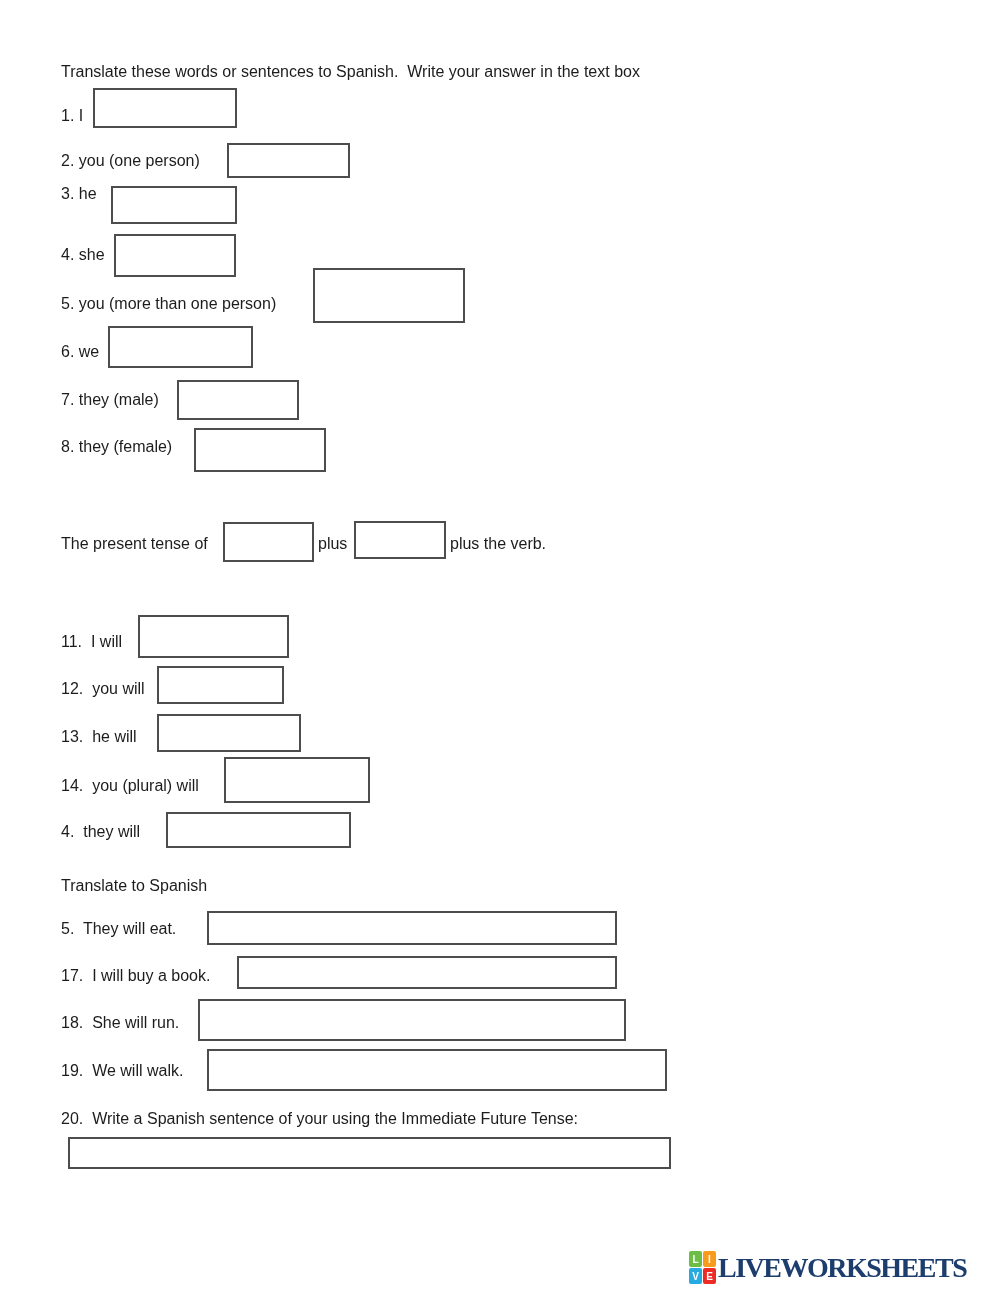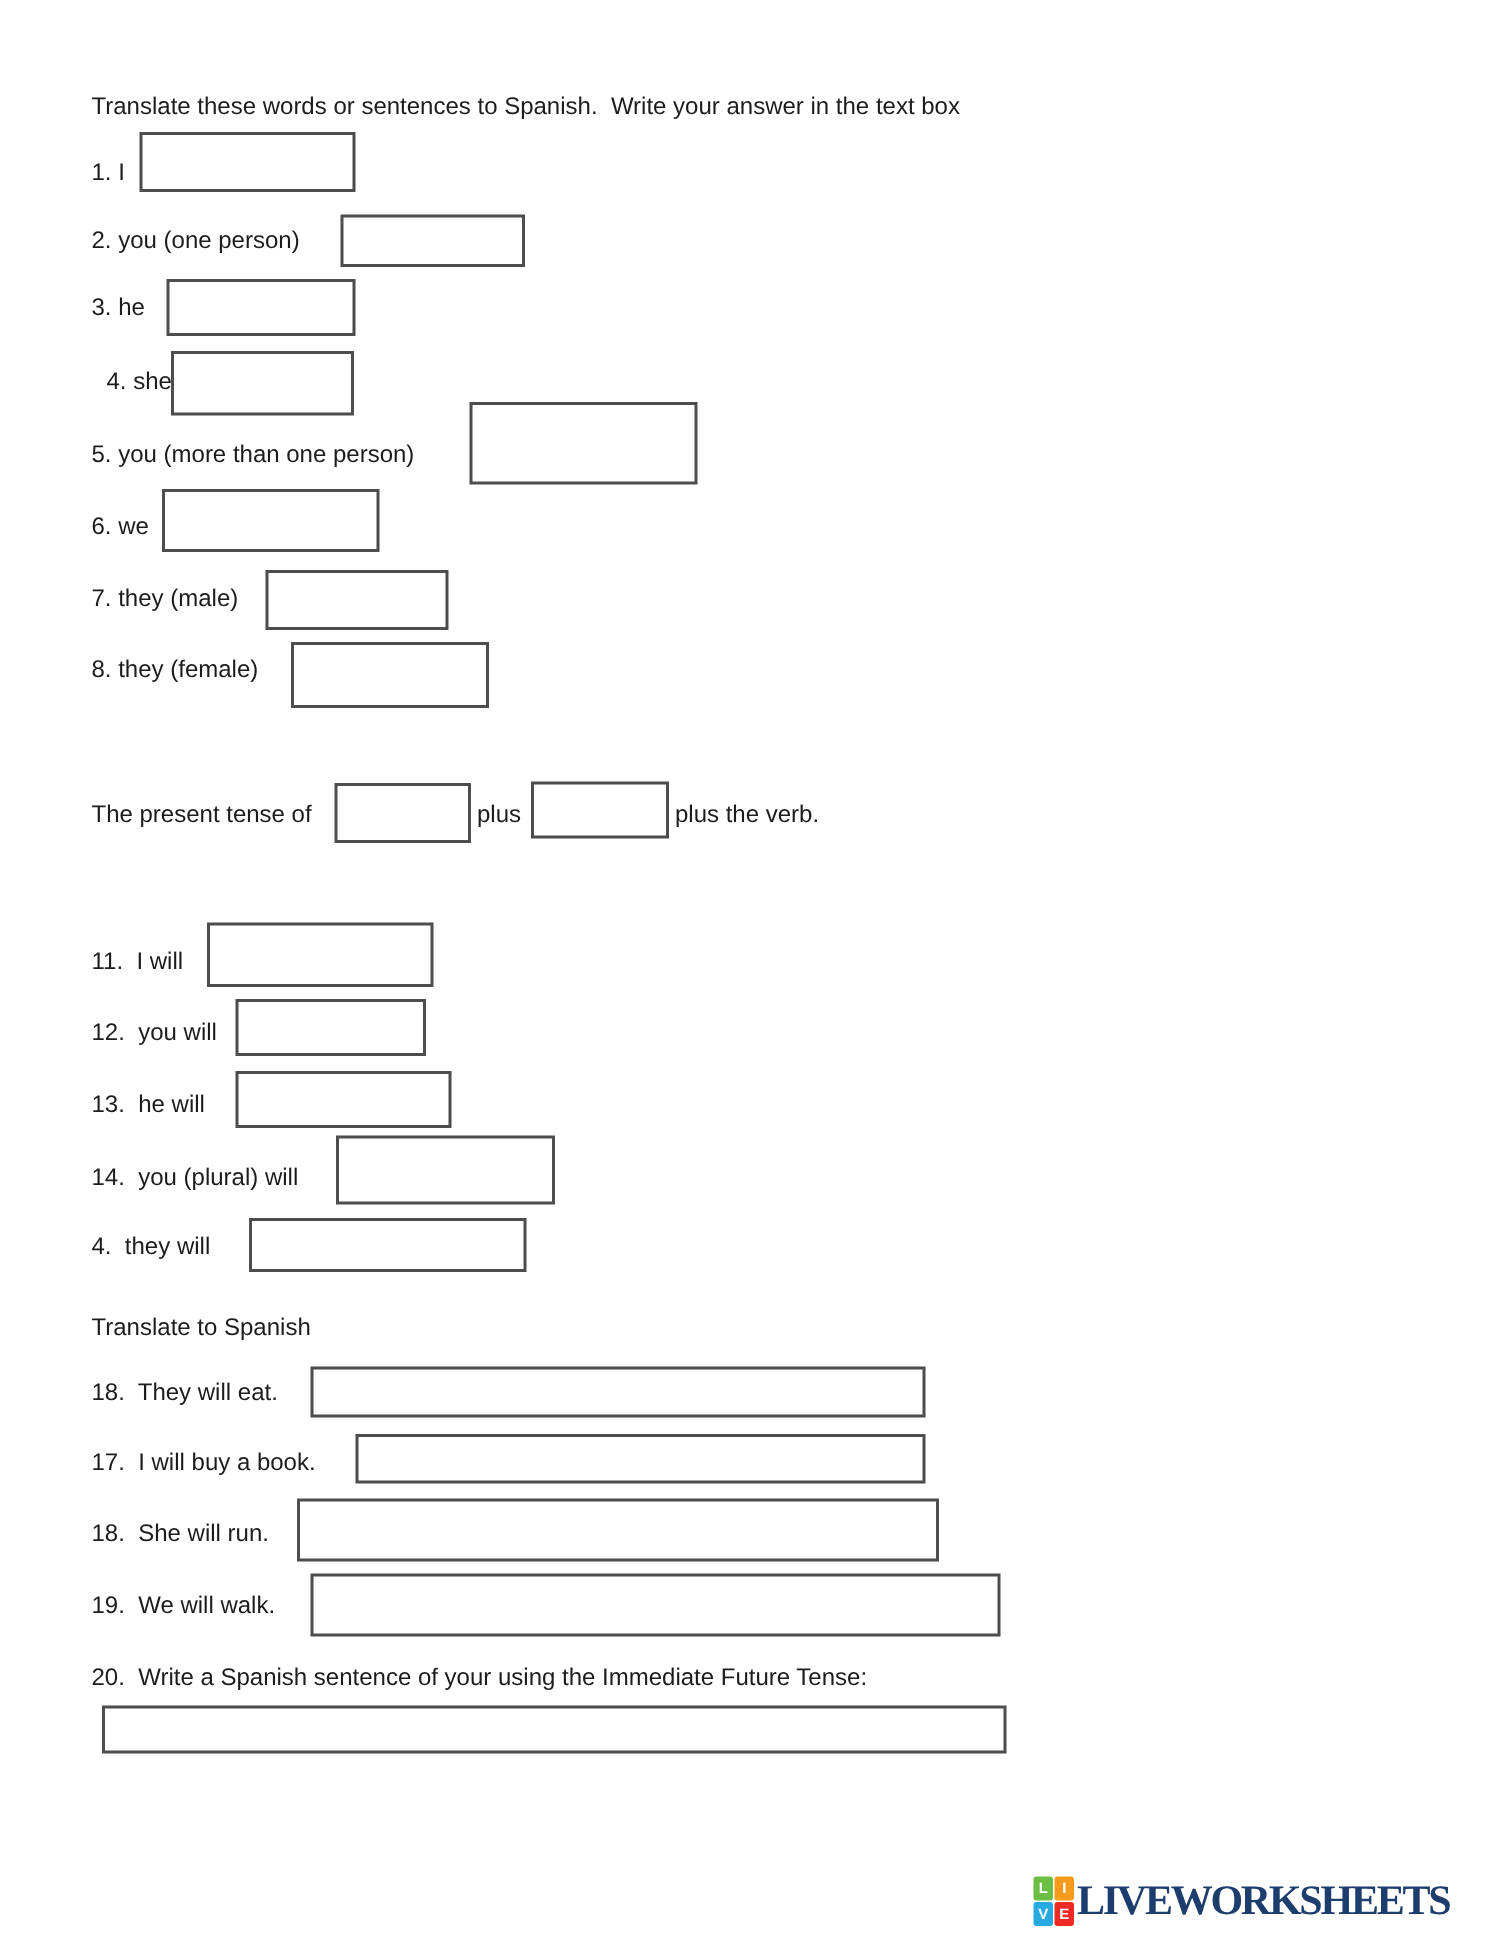--- a/index.html
+++ b/index.html
@@ -67,24 +67,24 @@
 <div class="page">
 
   <div class="t" style="left:61px;top:62px">Translate these words or sentences to Spanish.  Write your answer in the text box</div>
 
   <div class="t" style="left:61px;top:106px">1. I</div>
   <input type="text" class="box" style="left: 93px; top: 88px; width: 144px; height: 40px;">
 
   <div class="t" style="left:61px;top:151px">2. you (one person)</div>
   <input type="text" class="box" style="left: 227px; top: 143px; width: 123px; height: 35px;">
 
-  <div class="t" style="left:61px;top:196px">3. he</div>
+  <div class="t" style="left:61px;top:184px">3. he</div>
   <input type="text" class="box" style="left: 111px; top: 186px; width: 126px; height: 38px;">
 
-  <div class="t" style="left:71px;top:245px">4. she</div>
+  <div class="t" style="left:61px;top:245px">4. she</div>
   <input type="text" class="box" style="left: 114px; top: 234px; width: 122px; height: 43px;">
 
   <div class="t" style="left:61px;top:294px">5. you (more than one person)</div>
   <input type="text" class="box" style="left: 313px; top: 268px; width: 152px; height: 55px;">
 
   <div class="t" style="left:61px;top:342px">6. we</div>
   <input type="text" class="box" style="left: 108px; top: 326px; width: 145px; height: 42px;">
 
   <div class="t" style="left:61px;top:390px">7. they (male)</div>
   <input type="text" class="box" style="left: 177px; top: 380px; width: 122px; height: 40px;">
@@ -110,21 +110,21 @@
   <input type="text" class="box" style="left: 157px; top: 714px; width: 144px; height: 38px;">
 
   <div class="t" style="left:61px;top:776px">14.  you (plural) will</div>
   <input type="text" class="box" style="left: 224px; top: 757px; width: 146px; height: 46px;">
 
   <div class="t" style="left:61px;top:822px">4.  they will</div>
   <input type="text" class="box" style="left: 166px; top: 812px; width: 185px; height: 36px;">
 
   <div class="t" style="left:61px;top:876px">Translate to Spanish</div>
 
-  <div class="t" style="left:61px;top:919px">18.  They will eat.</div>
+  <div class="t" style="left:61px;top:919px">5.  They will eat.</div>
   <input type="text" class="box" style="left: 207px; top: 911px; width: 410px; height: 34px;">
 
   <div class="t" style="left:61px;top:966px">17.  I will buy a book.</div>
   <input type="text" class="box" style="left: 237px; top: 956px; width: 380px; height: 33px;">
 
   <div class="t" style="left:61px;top:1013px">18.  She will run.</div>
   <input type="text" class="box" style="left: 198px; top: 999px; width: 428px; height: 42px;">
 
   <div class="t" style="left:61px;top:1061px">19.  We will walk.</div>
   <input type="text" class="box" style="left: 207px; top: 1049px; width: 460px; height: 42px;">

